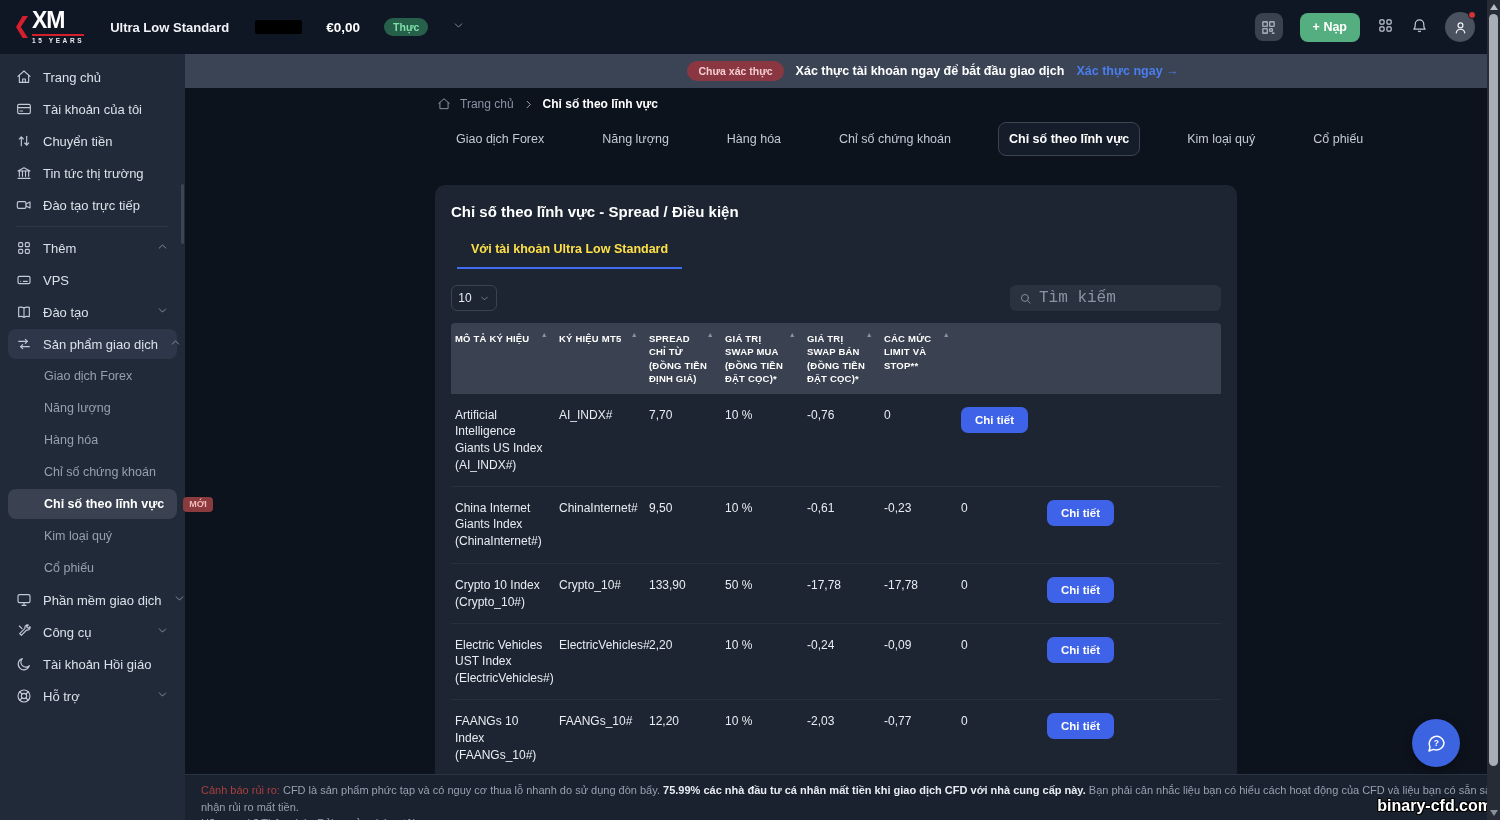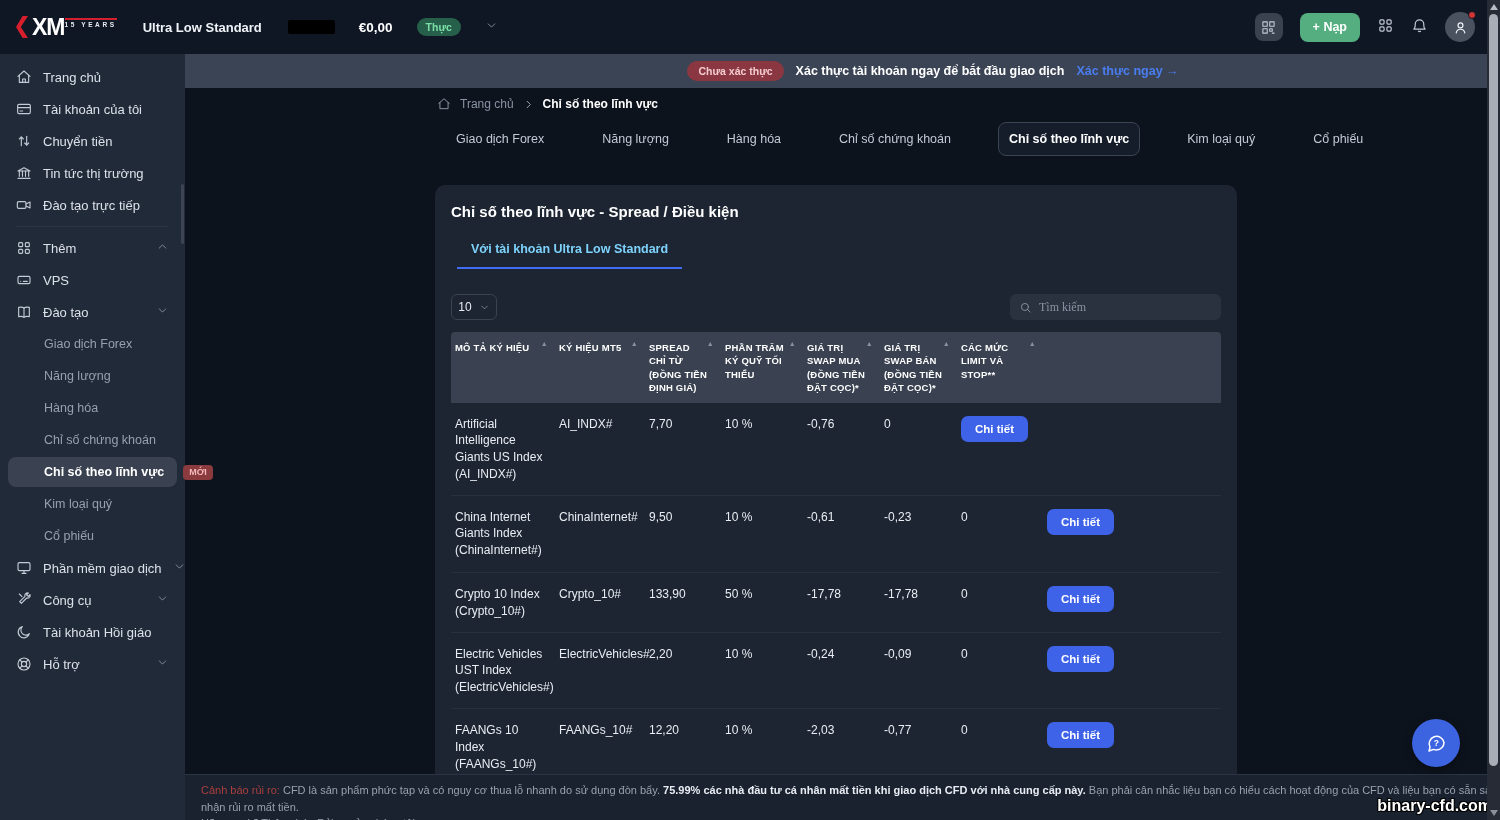--- a/index.html
+++ b/index.html
@@ -9,21 +9,21 @@
 
   .ic{width:16px;height:16px;stroke:#c3cad6;fill:none;stroke-width:1.7;
       stroke-linecap:round;stroke-linejoin:round;flex:none}
 
   
   .topbar{position:absolute;top:0;left:0;width:1487px;height:54px;background:#0f1624;
           display:flex;align-items:center;z-index:6}
   .logo{display:flex;align-items:center;gap:4px;margin-left:16px}
   .logo-arrow{width:12px;height:22px;background:#d61f2c;
               clip-path:polygon(100% 0,40% 50%,100% 100%,55% 100%,0 50%,55% 0)}
-  .logo-txt{display:flex;flex-direction:row;line-height:1}
+  .logo-txt{display:flex;flex-direction:column;line-height:1}
   .logo-brand{font-size:23px;font-weight:800;letter-spacing:-1px}
   .logo-sub{font-size:6.5px;font-weight:700;letter-spacing:2.6px;margin-top:2px;
             border-top:2px solid #d61f2c;padding-top:2px;color:#e8ecf2}
   .acct{display:flex;align-items:center;gap:24px;margin-left:26px}
   .acct-type{font-size:13px;font-weight:600;color:#f0f3f7}
   .redacted{width:47px;height:14px;background:#000;border-radius:2px;margin-left:2px}
   .balance{font-size:13.5px;font-weight:700}
   .pill-real{background:#27604a;color:#7ddfa8;font-size:10.5px;font-weight:700;
              padding:3px 9px;border-radius:999px}
   .top-right{margin-left:auto;margin-right:12px;display:flex;align-items:center;gap:17px}
@@ -67,31 +67,31 @@
   .bc-current{color:#fff;font-weight:700}
 
   .cat-tabs{position:absolute;top:31px;left:10px;display:flex;gap:36px;align-items:center;height:40px}
   .cat-tab{font-size:12.5px;color:#c3cad6;padding:9px 10px;border-radius:8px;cursor:pointer;
            white-space:nowrap;border:1px solid transparent}
   .cat-tab.active{background:#151d2a;border:1px solid #3b4454;color:#fff;font-weight:700}
 
   .panel{position:absolute;top:97px;left:0;right:0;bottom:-10px;background:#1d2532;
          border-radius:10px;padding:18px 16px;overflow:hidden}
   .panel-title{font-size:15px;font-weight:700}
-  .acct-tab{display:inline-block;margin-top:22px;margin-left:6px;color:#7dd3fc;font-size:12.5px;
+  .acct-tab{display:inline-block;margin-top:22px;margin-left:6px;color:#fde047;font-size:12.5px;
             font-weight:600;padding:0 14px 11px;border-bottom:2px solid #3f6cf0;cursor:pointer}
-  .controls{margin-top:25px;display:flex;justify-content:space-between;align-items:center}
+  .controls{margin-top:16px;display:flex;justify-content:space-between;align-items:center}
   .pagesize{width:46px;height:26px;border:1px solid #3a4353;border-radius:6px;background:transparent;
             display:flex;align-items:center;justify-content:center;gap:7px;font-size:12px;color:#e8ecf2;cursor:pointer}
   .pagesize .ic{width:11px;height:11px;stroke:#8a93a3}
   .search{width:211px;height:26px;background:#2a3240;border-radius:6px;display:flex;align-items:center;
           padding:0 9px;gap:7px}
   .search .ic{width:13px;height:13px;stroke:#8a93a3}
   .search input{background:transparent;border:none;outline:none;color:#a3a3a3;width:100%;
-                font-family:Liberation Serif, serif;font-size:12px}
+                font-family:Liberation Mono, monospace;font-size:16px}
   .search input::placeholder{color:#8a93a3}
 
   .grid-row{display:grid;grid-template-columns:104px 90px 76px 82px 77px 77px 86px 1fr}
   .thead{background:#3a4150;border-radius:4px 4px 0 0;margin-top:12px}
   .thead .hcell{position:relative;padding:9px 14px 9px 4px;font-size:9.5px;font-weight:700;
                 line-height:1.4;letter-spacing:.2px;color:#fff;text-transform:uppercase;min-height:66px}
   .sort-caret{position:absolute;top:7px;right:7px;font-size:7px;color:#8892a2;cursor:pointer}
   .trow{border-bottom:1px solid #27303f}
   .trow .cell{padding:13px 6px 13px 4px;font-size:12px;line-height:1.35;color:#e9edf3}
   .cell .sym-note{margin-top:1px}
@@ -243,20 +243,32 @@
         <span>VPS</span>
       </div>
       <div class="sb-item">
         <svg class="ic" viewBox="0 0 24 24">
           <path d="M12 6c-2-1.6-5-1.6-8-1v14c3-.6 6-.6 8 1 2-1.6 5-1.6 8-1V5c-3-.6-6-.6-8 1z"></path>
           <path d="M12 6v14"></path>
         </svg>
         <span>Đào tạo</span>
         <span class="chev"><svg class="ic" viewBox="0 0 24 24">
             <polyline points="6,9 12,15 18,9"></polyline>
+          </svg></span>
+      </div>
+      <div class="sb-item highlight">
+        <svg class="ic" viewBox="0 0 24 24">
+          <path d="M4 8h13"></path>
+          <path d="M14 5l3 3-3 3"></path>
+          <path d="M20 16H7"></path>
+          <path d="M10 13l-3 3 3 3"></path>
+        </svg>
+        <span>Sản phẩm giao dịch</span>
+        <span class="chev"><svg class="ic" viewBox="0 0 24 24">
+            <polyline points="6,15 12,9 18,15"></polyline>
           </svg></span>
       </div>
       <div class="sb-item sub">
         <span>Giao dịch Forex</span>
       </div>
       <div class="sb-item sub">
         <span>Năng lượng</span>
       </div>
       <div class="sb-item sub">
         <span>Hàng hóa</span>
@@ -363,21 +375,20 @@
               <path d="M20.5 20.5L16 16"></path>
           </svg>
           <input type="text" placeholder="Tìm kiếm" style="">
         </div>
       </div>
 
       <div class="thead grid-row" id="table-head">
           <div class="hcell"><span>MÔ TẢ KÝ HIỆU</span><span class="sort-caret">▲</span></div>
           <div class="hcell"><span>KÝ HIỆU MT5</span><span class="sort-caret">▲</span></div>
           <div class="hcell"><span>SPREAD CHỈ TỪ (ĐỒNG TIỀN ĐỊNH GIÁ)</span><span class="sort-caret">▲</span></div>
-          <div class="hcell"><span>PHẦN TRĂM KÝ QUỸ TỐI THIỂU</span><span class="sort-caret">▲</span></div>
           <div class="hcell"><span>GIÁ TRỊ SWAP MUA (ĐỒNG TIỀN ĐẶT CỌC)*</span><span class="sort-caret">▲</span></div>
           <div class="hcell"><span>GIÁ TRỊ SWAP BÁN (ĐỒNG TIỀN ĐẶT CỌC)*</span><span class="sort-caret">▲</span></div>
           <div class="hcell"><span>CÁC MỨC LIMIT VÀ STOP**</span><span class="sort-caret">▲</span></div>
           <div class="hcell"></div>
         </div>
       <div id="table-body">
           <div class="trow grid-row">
             <div class="cell">
               <div>Artificial Intelligence Giants US Index</div>
               <div class="sym-note">(AI_INDX#)</div>

